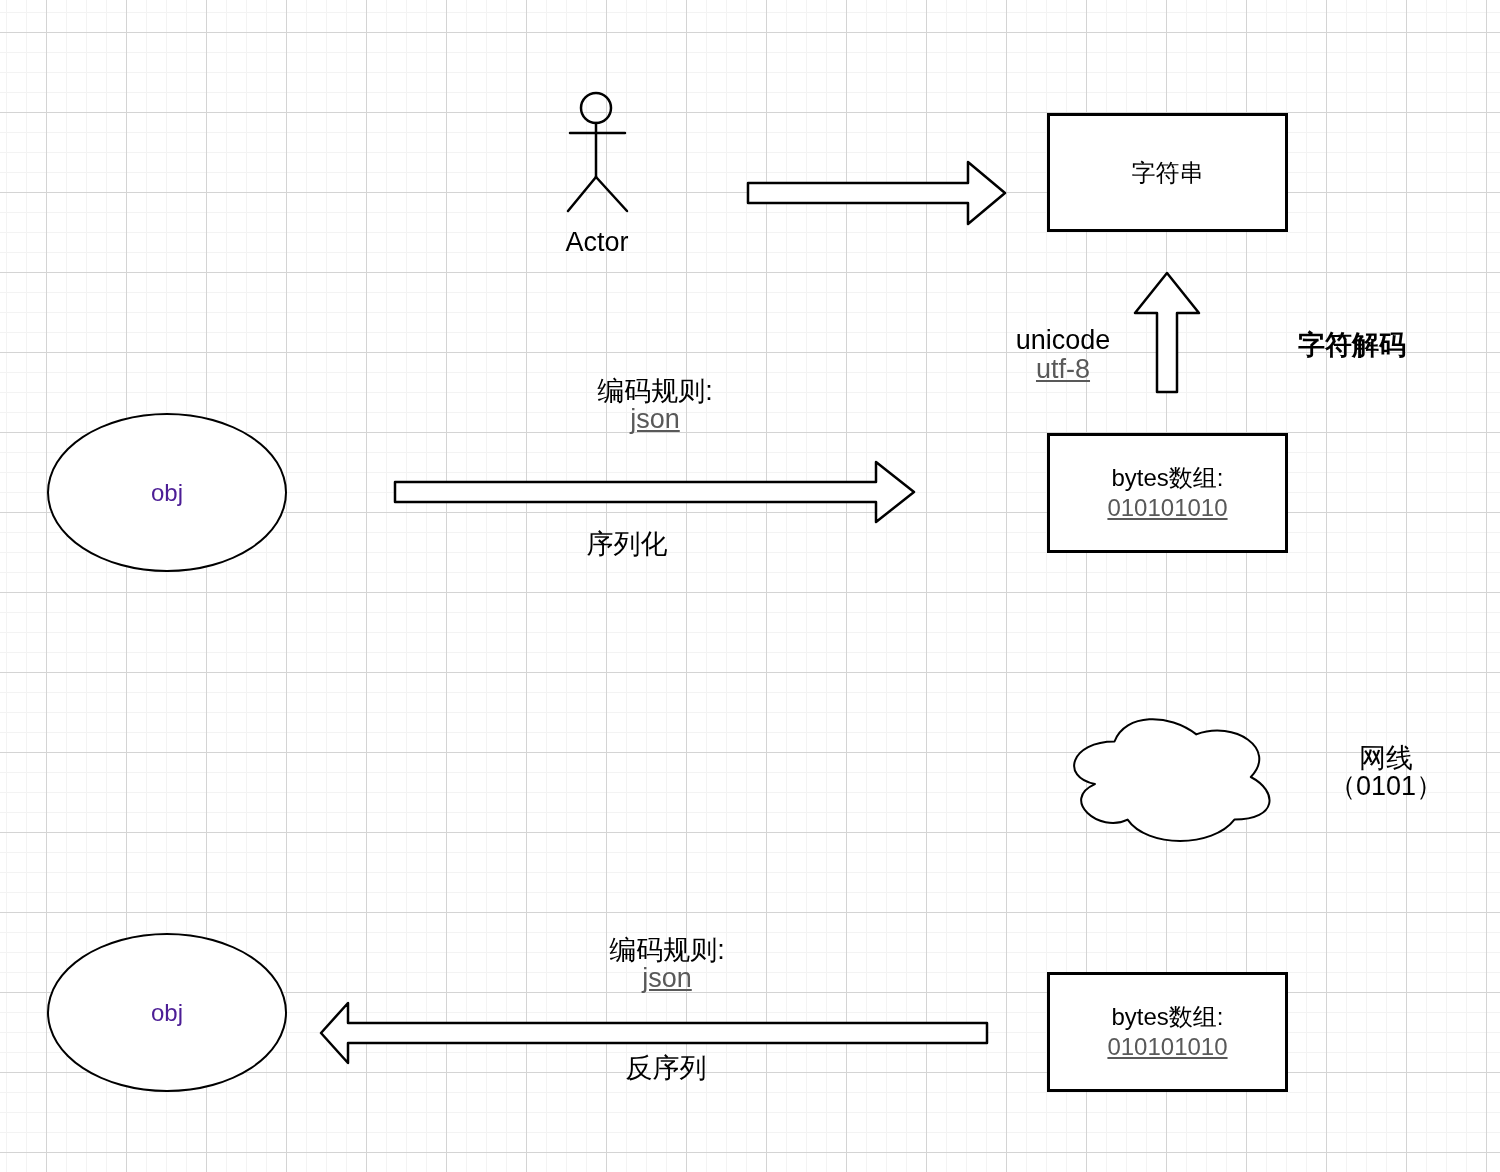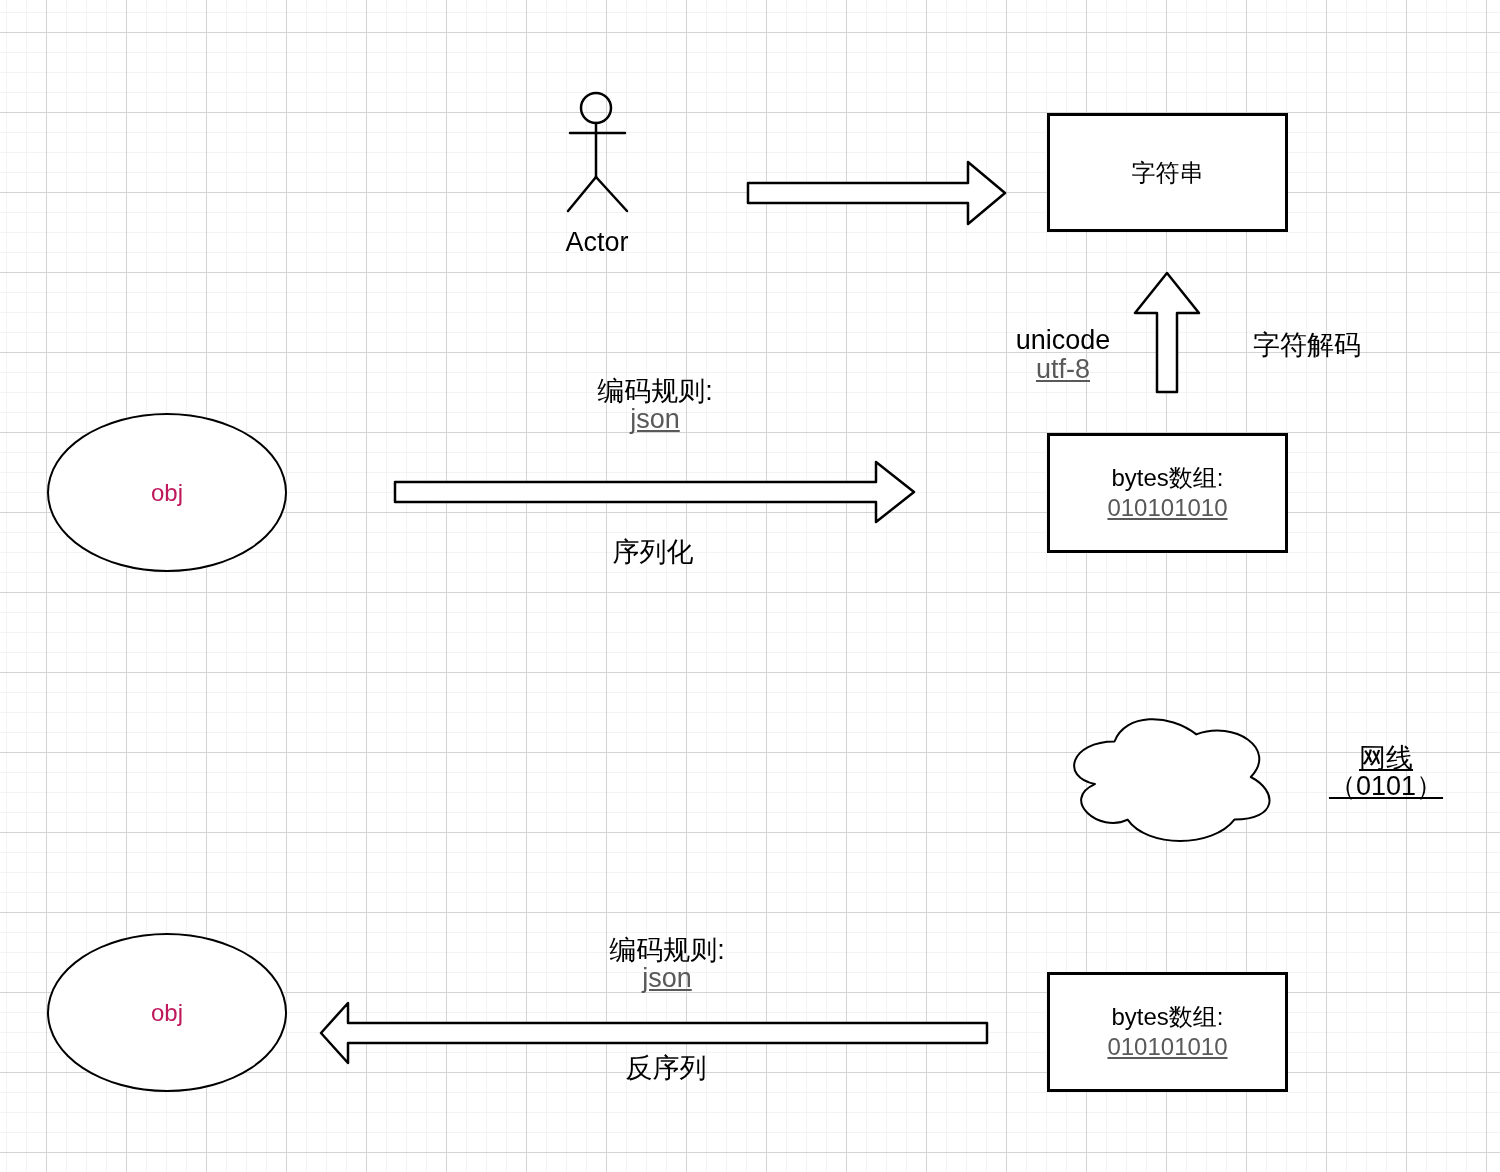--- a/index.html
+++ b/index.html
@@ -44,21 +44,21 @@
   .ellipse{
     position:absolute;
     box-sizing:border-box;
     border:2px solid #000;
     border-radius:50%;
     background:#fff;
     display:flex;
     align-items:center;
     justify-content:center;
     font-size:24px;
-    color:#be185d;
+    color:#4c1d95;
   }
   svg{display:block;}
   .shape{fill:#ffffff;stroke:#000000;stroke-width:2.5;stroke-linejoin:round;}
   .thin{stroke-width:2;}
   .stick{fill:none;stroke:#000000;stroke-width:2.5;stroke-linecap:round;}
 </style>
 </head>
 <body>
 
 <div class="canvas">
@@ -82,53 +82,53 @@
 
   <svg class="abs" style="left:1133px;top:271px;" width="68" height="123" viewBox="-2 -2 68 123">
     <polygon class="shape" points="32,0 64,40 42,40 42,119 22,119 22,40 0,40"></polygon>
   </svg>
 
   <div class="label" style="left:988px;top:326px;width:150px;line-height:29px;">
     <div>unicode</div>
     <div class="muted">utf-8</div>
   </div>
 
-  <div class="label" style="left:1227px;top:331px;width:160px;">字符解码</div>
+  <div class="label" style="left:1272px;top:331px;width:160px;font-weight:bold;">字符解码</div>
 
   <div class="label" style="left:575px;top:377px;width:160px;">
     <div>编码规则:</div>
     <div class="muted">json</div>
   </div>
 
   <div class="ellipse" style="left:47px;top:413px;width:240px;height:159px;">
     <span>obj</span>
   </div>
 
   <svg class="abs" style="left:393px;top:460px;" width="523" height="64" viewBox="-2 -2 523 64">
     <polygon class="shape" points="0,20 481,20 481,0 519,30 481,60 481,40 0,40"></polygon>
   </svg>
 
-  <div class="label" style="left:573px;top:530px;width:160px;margin-top:8px;">序列化</div>
+  <div class="label" style="left:547px;top:530px;width:160px;">序列化</div>
 
   <div class="box" style="left:1047px;top:433px;width:241px;height:120px;">
     <div>bytes数组:</div>
     <div class="muted">010101010</div>
   </div>
 
   <svg class="abs" style="left:1058px;top:704px;" width="222" height="146" viewBox="-2 -2 222 146">
     <path class="shape thin" d="M 54.5 35.5
       C 10.9 35.5 0 71 34.9 78.1
       C 0 93.7 39.2 127.8 67.6 113.6
       C 87.2 142 152.6 142 174.4 113.6
       C 218 113.6 218 85.2 190.8 71
       C 218 42.6 174.4 14.2 136.3 28.4
       C 109 7.1 65.4 7.1 54.5 35.5 Z"></path>
   </svg>
 
-  <div class="label" style="left:1306px;top:744px;width:160px;text-decoration:underline;">
+  <div class="label" style="left:1306px;top:744px;width:160px;">
     <div>网线</div>
     <div>（0101）</div>
   </div>
 
   <div class="label" style="left:587px;top:936px;width:160px;">
     <div>编码规则:</div>
     <div class="muted">json</div>
   </div>
 
   <div class="ellipse" style="left:47px;top:933px;width:240px;height:159px;">

